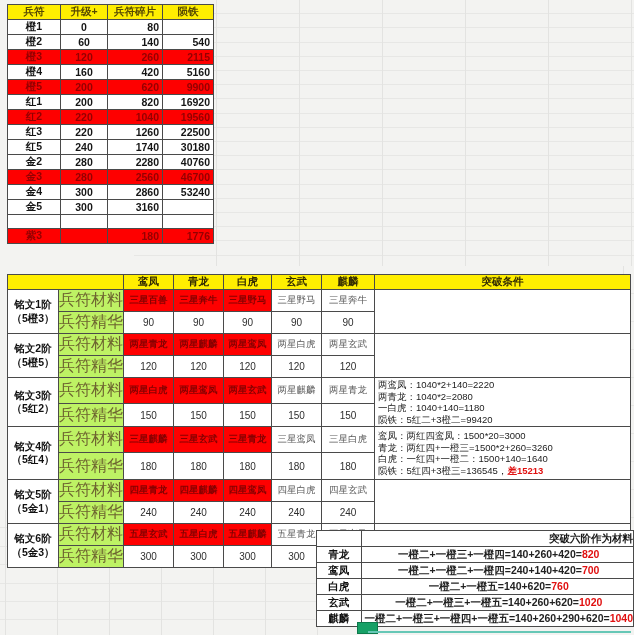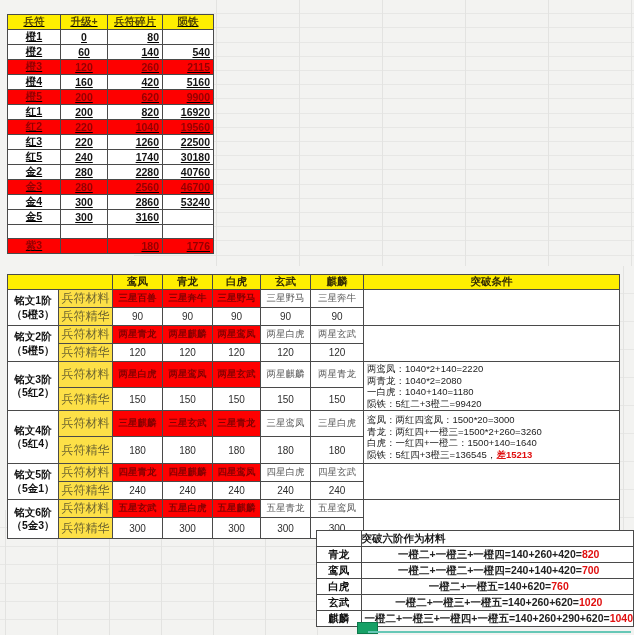--- a/index.html
+++ b/index.html
@@ -26,47 +26,47 @@
     left:620px; top:266px; width:14px; height:264px;
     background-image:
       repeating-linear-gradient(180deg, transparent 0 27px, #e7e7e5 27px 28px);
   }
   #vline-right { position:absolute; left:623px; top:266px; width:1px; height:264px; background:#e3e3e1; }
 
   table { border-collapse:collapse; position:absolute; table-layout:fixed; border:1px solid #2f2f2f; }
   td { border:1px solid #4a4a4a; overflow:hidden; white-space:nowrap; padding:0; background:#fff; }
 
   
-  #t1 { left:7px; top:14px;text-decoration:underline; }
+  #t1 { left:7px; top:4px; }
   #t1 td { height:13px; font-size:10.5px; font-weight:bold; color:#151515; }
   #t1 td.c0 { text-align:center; }
   #t1 td.c1 { text-align:center; }
   #t1 td.c2, #t1 td.c3 { text-align:right; padding-right:3px; }
   #t1 tr.hd td { background:#ffee00; color:#584a00; text-align:center; padding:0; }
   #t1 tr.red-row td { background:#fe0000; color:#940000; }
 
   
   #t2 { left:7px; top:274px; }
   #t2 td { font-size:10px; }
   #t2 td.ylw { background:#ffee00; }
   #t2 td.animal { background:#ffee00; color:#332b00; font-weight:bold; text-align:center; font-size:10.5px; }
   #t2 td.bt-hd { background:#ffee00; color:#332b00; font-weight:bold; text-align:center; font-size:10.5px; }
   #t2 td.stage { text-align:center; font-weight:bold; color:#111; font-size:10.5px; line-height:1.25; white-space:normal; }
-  #t2 td.lbl { background:#fde047; color:#6d6430; text-align:center; font-size:12px; }
+  #t2 td.lbl { background:#bef264; color:#6d6430; text-align:center; font-size:16px; }
   #t2 td.mat { text-align:center; color:#5a5a5a; font-size:9.5px; }
   #t2 td.mat-red { background:#fe0000; color:#850000; font-weight:bold; text-align:center; font-size:9.5px; }
   #t2 td.ess { text-align:center; color:#2e2e2e; font-size:10px; }
   #t2 td.notes { vertical-align:middle; text-align:left; padding:1px 0 1px 3px; }
   #t2 td.notes .nline { font-size:9.5px; line-height:11.5px; color:#1c1c1c; }
   .note-red { color:#e01010; font-weight:bold; }
 
   
   #t3 { left:316px; top:530px; }
   #t3 td { height:15px; font-size:10.5px; font-weight:bold; color:#111; }
-  #t3 td.t3hd { text-align:left; color:#1a1a1a; }
+  #t3 td.t3hd { text-align:right; color:#1a1a1a; }
   #t3 td.lab { text-align:center; }
   #t3 td.formula { text-align:center; padding-left:3px; color:#222; }
   #t3 .res { color:#e01010; }
 
   
   #fill-handle { position:absolute; left:357px; top:622px; width:21px; height:12px; background:#17a066; border:1px solid #0d7a4c; box-sizing:border-box; }
   #sel-line { position:absolute; left:368px; top:631px; width:263px; height:2px; background:#66c7b6; }
 </style>
 </head>
 <body>

